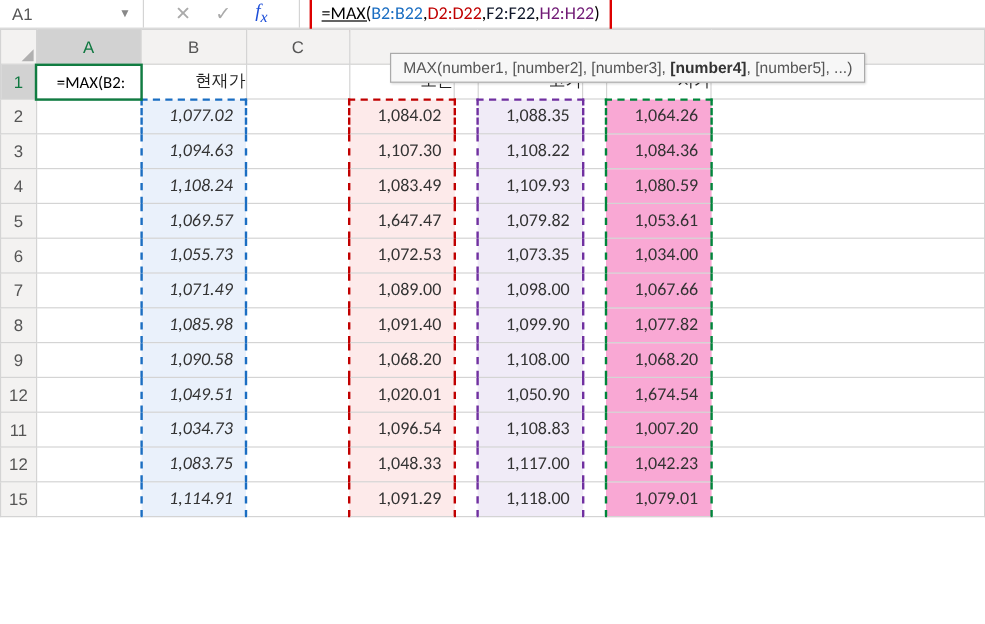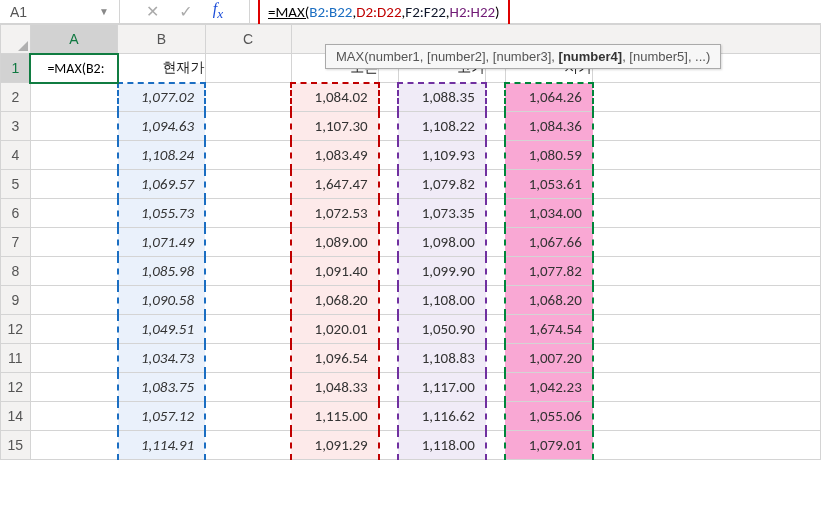--- a/index.html
+++ b/index.html
@@ -277,32 +277,20 @@
     <td class="data range-b rb-left rb-right">1,083.75</td>
     <td class="empty"></td>
     <td class="data range-d rd-left rd-right">1,048.33</td>
     <td class="empty"></td>
     <td class="data range-f rf-left rf-right">1,117.00</td>
     <td class="empty"></td>
     <td class="data range-h rh-left rh-right">1,042.23</td>
     <td class="empty"></td>
   </tr>
   <tr>
-    <th class="row-hdr">14</th>
-    <td class="empty"></td>
-    <td class="data range-b rb-left rb-right">1,057.12</td>
-    <td class="empty"></td>
-    <td class="data range-d rd-left rd-right">1,115.00</td>
-    <td class="empty"></td>
-    <td class="data range-f rf-left rf-right">1,116.62</td>
-    <td class="empty"></td>
-    <td class="data range-h rh-left rh-right">1,055.06</td>
-    <td class="empty"></td>
-  </tr>
-  <tr>
     <th class="row-hdr">15</th>
     <td class="empty"></td>
     <td class="data range-b rb-left rb-right">1,114.91</td>
     <td class="empty"></td>
     <td class="data range-d rd-left rd-right">1,091.29</td>
     <td class="empty"></td>
     <td class="data range-f rf-left rf-right">1,118.00</td>
     <td class="empty"></td>
     <td class="data range-h rh-left rh-right">1,079.01</td>
     <td class="empty"></td>

